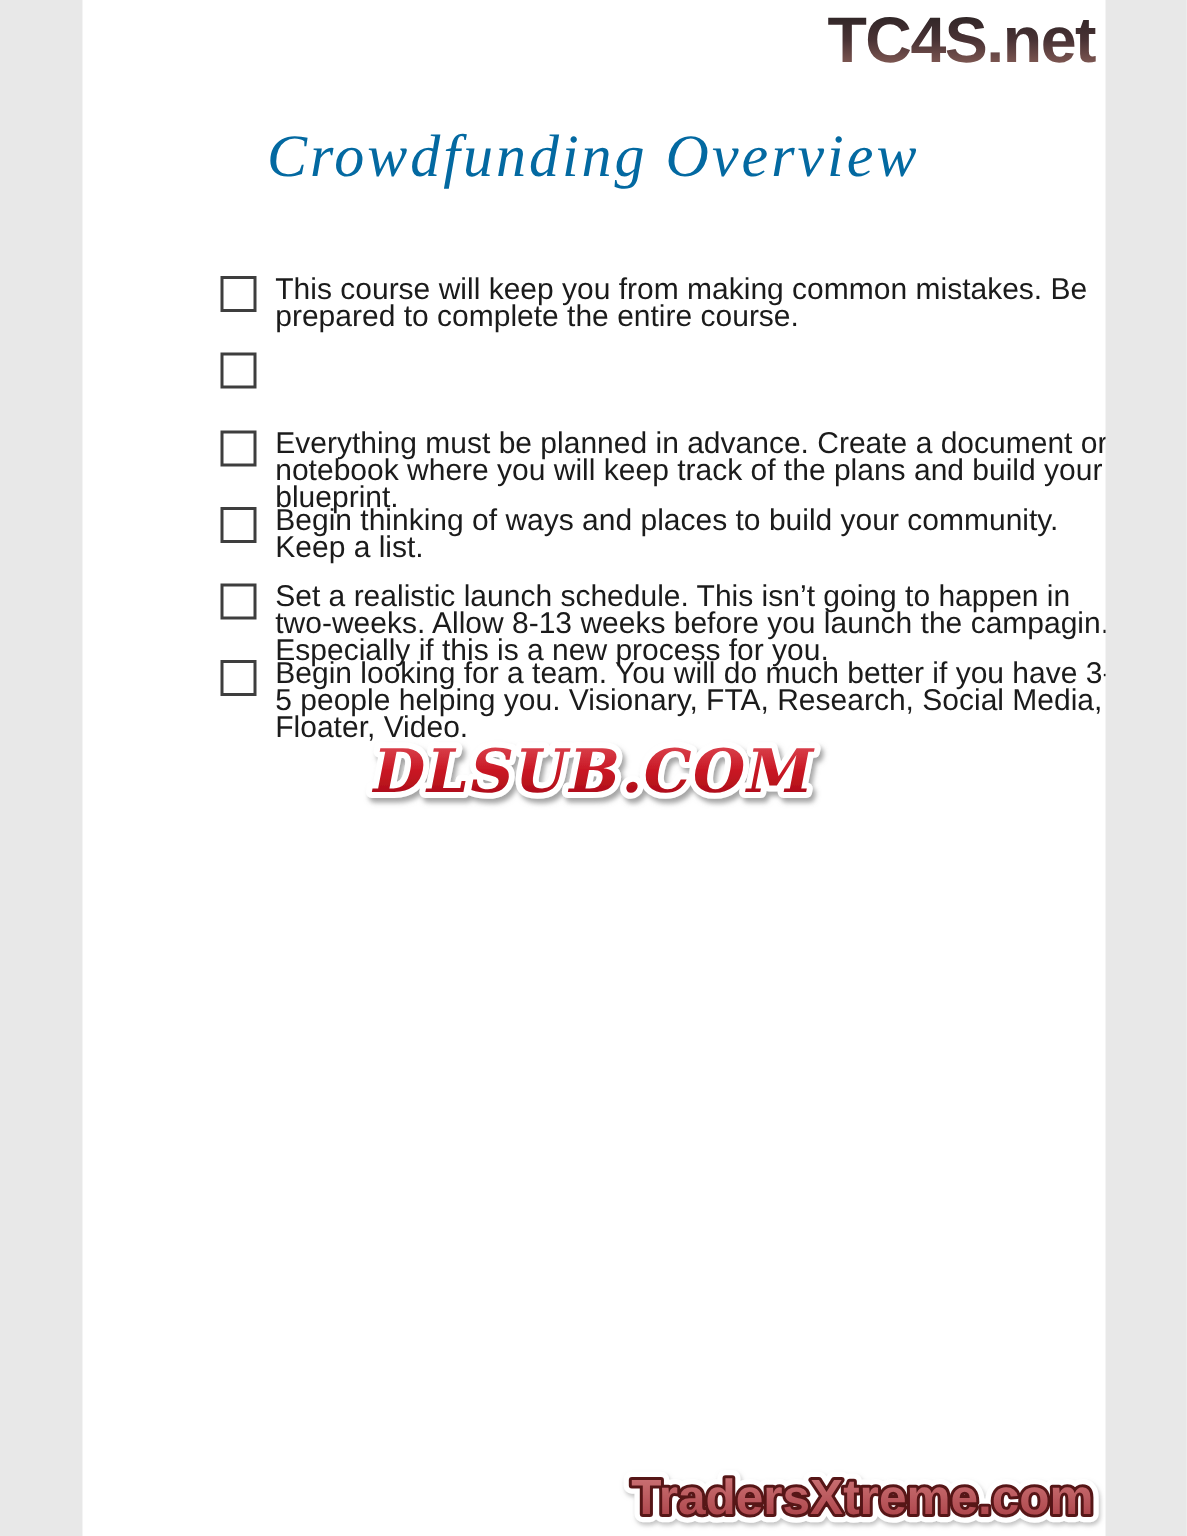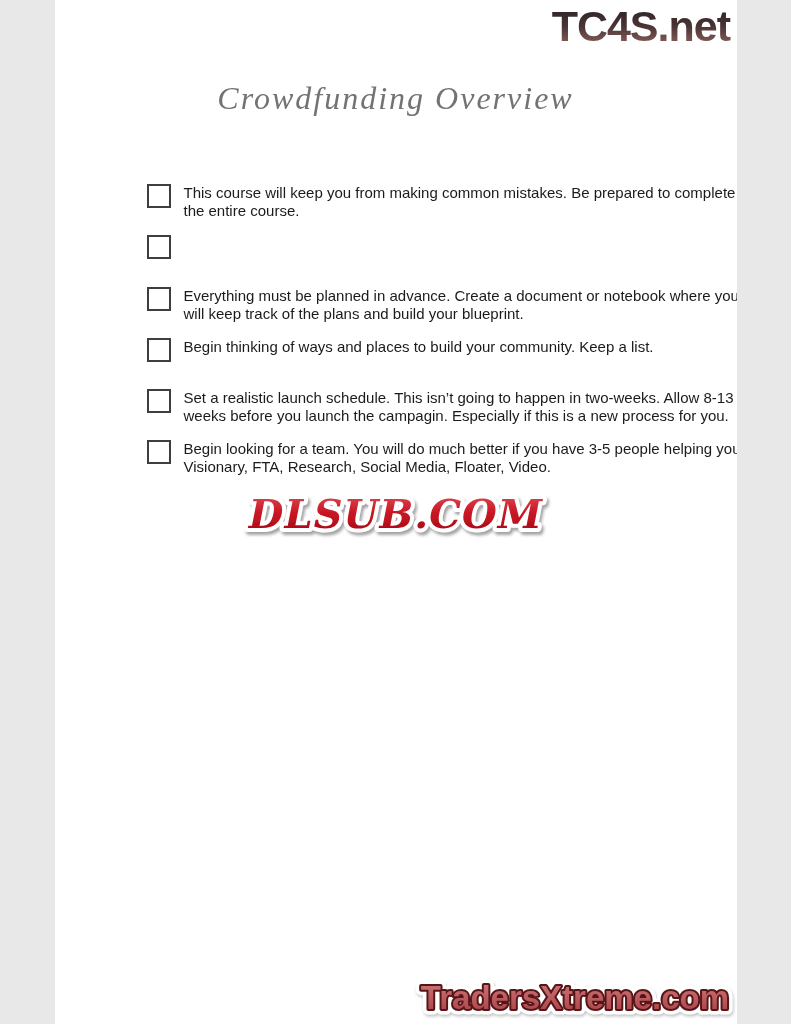--- a/index.html
+++ b/index.html
@@ -31,23 +31,23 @@
   
   .doc-title {
     position: absolute;
     top: 80px;
     left: 0;
     width: 100%;
     text-align: center;
     font-family: cursive;
     font-style: italic;
     font-weight: normal;
-    font-size: 32px;
+    font-size: 40px;
     letter-spacing: 2px;
-    color: #737373;
+    color: #0369a1;
   }
 
   
   .checklist {
     position: absolute;
     top: 183px;
     left: 92px;
     width: 610px;
   }
   .check-row {
@@ -59,21 +59,21 @@
     flex: 0 0 auto;
     width: 24px;
     height: 24px;
     border: 2px solid #3e3e3e;
     background: #ffffff;
     margin-top: 1px;
     margin-right: 13px;
   }
   .check-text {
     width: 566px;
-    font-size: 15px;
+    font-size: 20px;
     line-height: 18px;
     color: #1b1b1b;
     padding-top: 1px;
   }
 
   
   .dlsub-logo {
     position: absolute;
     top: 484px;
     left: 0;

